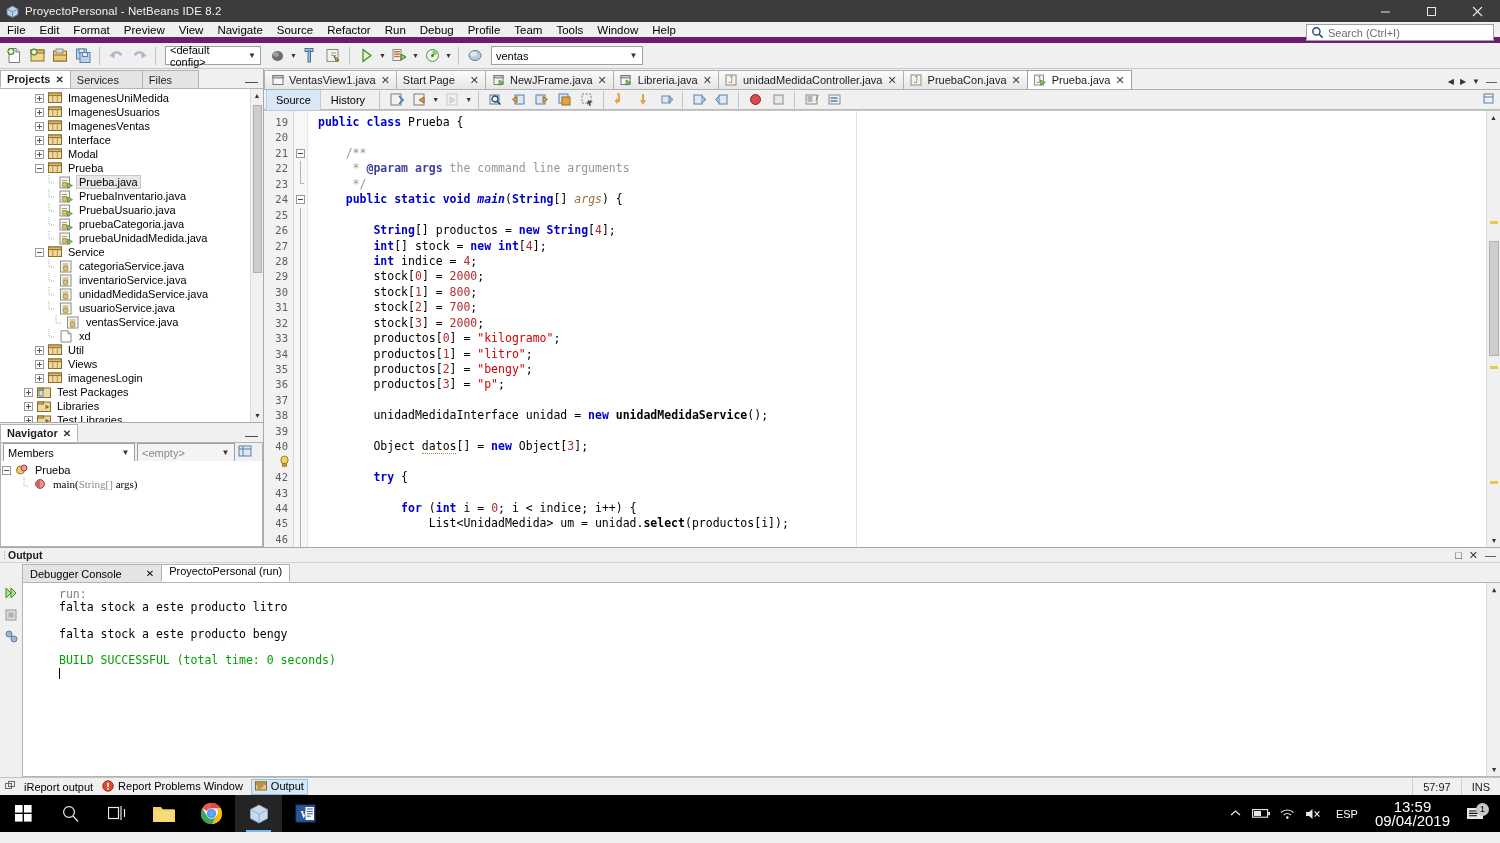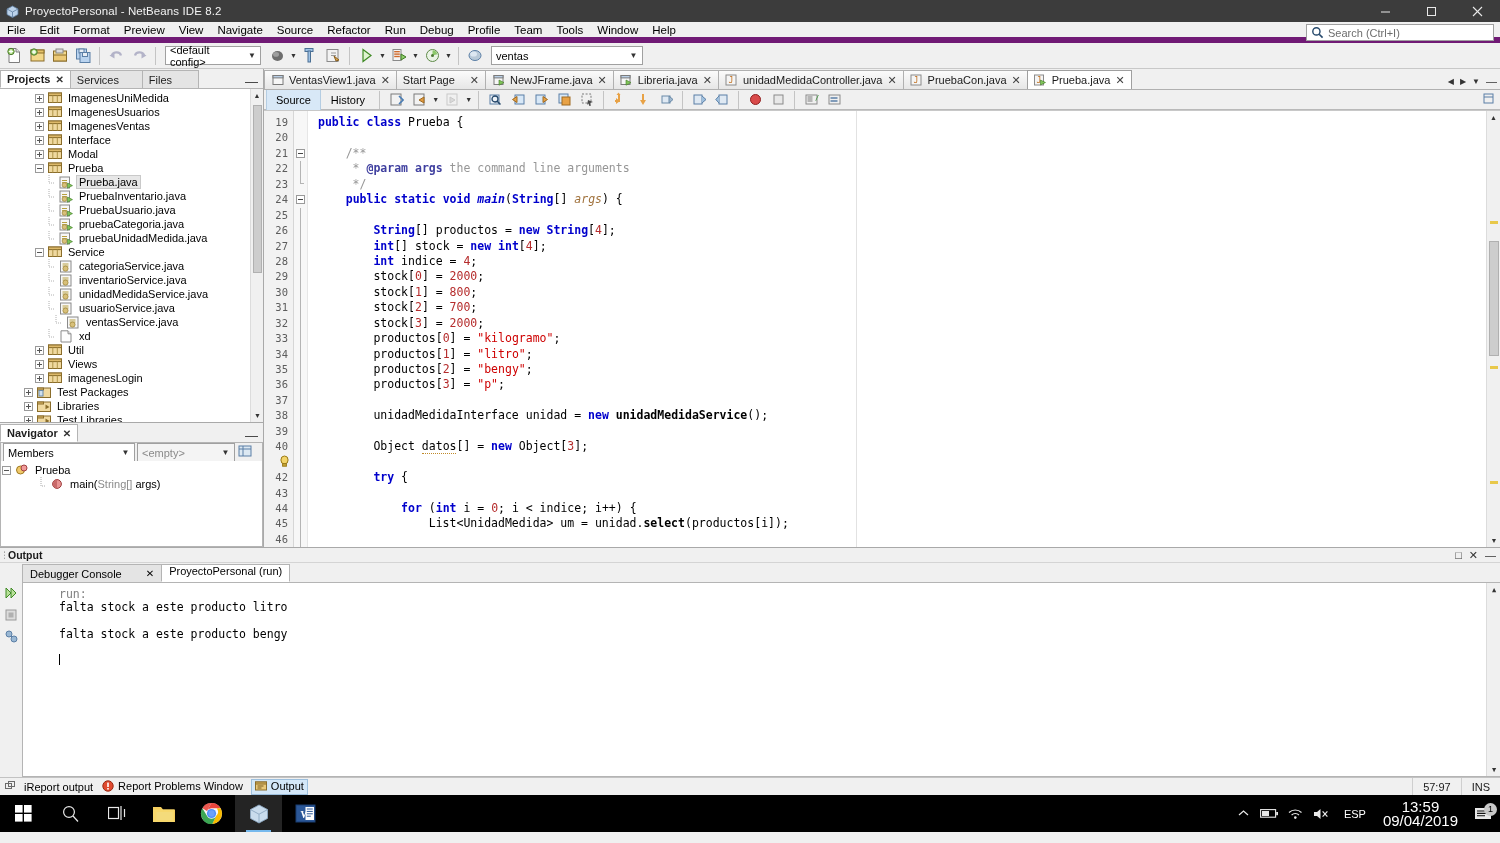--- a/index.html
+++ b/index.html
@@ -186,21 +186,21 @@
   .sb-btn { display:flex; gap:4px; }
   .sb-btn.active { background:#d3e7f8; outline:1px solid #9dbfdd; padding:0 3px; }
   .sb-right { position:absolute; right:0; display:flex; align-items:center; height:18px; }
   .sb-cell { padding: 0 10px; border-left: 1px solid #cfcfcf; height:18px; display:flex; align-items:center; color:#1a1a1a;}
 
   
   #taskbar { height: 37px; background: #000000; display: flex; align-items: center; position: relative; }
   .tbi { width: 47px; height: 37px; display:flex; align-items:center; justify-content:center; position: relative; }
   .tbi.act { background: #242424; }
   .tbi.act::after { content:''; position:absolute; bottom:0; left:11px; right:11px; height:2px; background:#76b9ed; }
-  .tray { position: absolute; right: 0; height: 37px; display: flex; align-items: center; gap: 0; }
+  .tray { position: absolute; right: 8px; height: 37px; display: flex; align-items: center; gap: 0; }
   .tray .ti { width: 26px; display:flex; align-items:center; justify-content:center; color:#fff; font-size:12px; }
   .tray .lang { color: #fff; font-size: 11px; padding: 0 9px; }
   .clock { color:#fff; font-size: 15px; text-align:center; line-height: 14px; padding: 0 8px; }
   .notif { width: 34px; display:flex; align-items:center; justify-content:center; position:relative;}
   .notif .badge {
     position:absolute; right:3px; bottom:6px; width:13px; height:13px; border-radius:50%;
     background:#c8c8c8; color:#000; font-size:9px; display:flex; align-items:center; justify-content:center;
   }
 </style>
 </head>
@@ -781,21 +781,21 @@
               <span class="exp-box"></span>
             </span>
           <span class="tico">
             <svg width="14" height="12" viewBox="0 0 14 12">
                 <circle cx="5.5" cy="6" r="4" fill="#f0c96a" stroke="#a07a20"></circle>
                 <circle cx="9" cy="4" r="3" fill="#f09a9a" stroke="#a04040"></circle>
               </svg>
           </span>
           <span class="tlabel">Prueba</span>
         </div>
-        <div class="trow" style="padding-left:35px;">
+        <div class="trow" style="padding-left:18px;font-family:Liberation Serif, serif;">
           <span class="exp">
             <svg width="11" height="14">
                 <path d="M5 0 L5 9 L10 9" fill="none" stroke="#aaa" stroke-dasharray="1,1"></path>
               </svg>
           </span>
           <span class="tico">
             <svg width="12" height="12" viewBox="0 0 12 12">
                 <circle cx="6" cy="6" r="4.4" fill="#e89393" stroke="#9c3b3b"></circle>
                 <path d="M6 1.6 A4.4 4.4 0 0 0 6 10.4 z" fill="#c96a6a"></path>
               </svg>
@@ -1151,20 +1151,21 @@
           </svg>
       </div>
     </div>
     <div class="outtext">
       <div id="outlines">
           <div class="oline o-run">run:</div>
           <div class="oline o-normal">falta stock a este producto litro</div>
           <div class="oline o-normal"> </div>
           <div class="oline o-normal">falta stock a este producto bengy</div>
           <div class="oline o-normal"> </div>
+          <div class="oline o-ok">BUILD SUCCESSFUL (total time: 0 seconds)</div>
         </div>
       <div class="oline"><span class="caretblk"></span></div>
       <div class="vscroll" style="right:0;top:0;bottom:0;width:14px;">
         <div class="up" style="width:14px;">▲</div>
         <div class="dn" style="position:absolute;bottom:0;width:14px;">▼</div>
       </div>
     </div>
   </div>
 </div>
 

